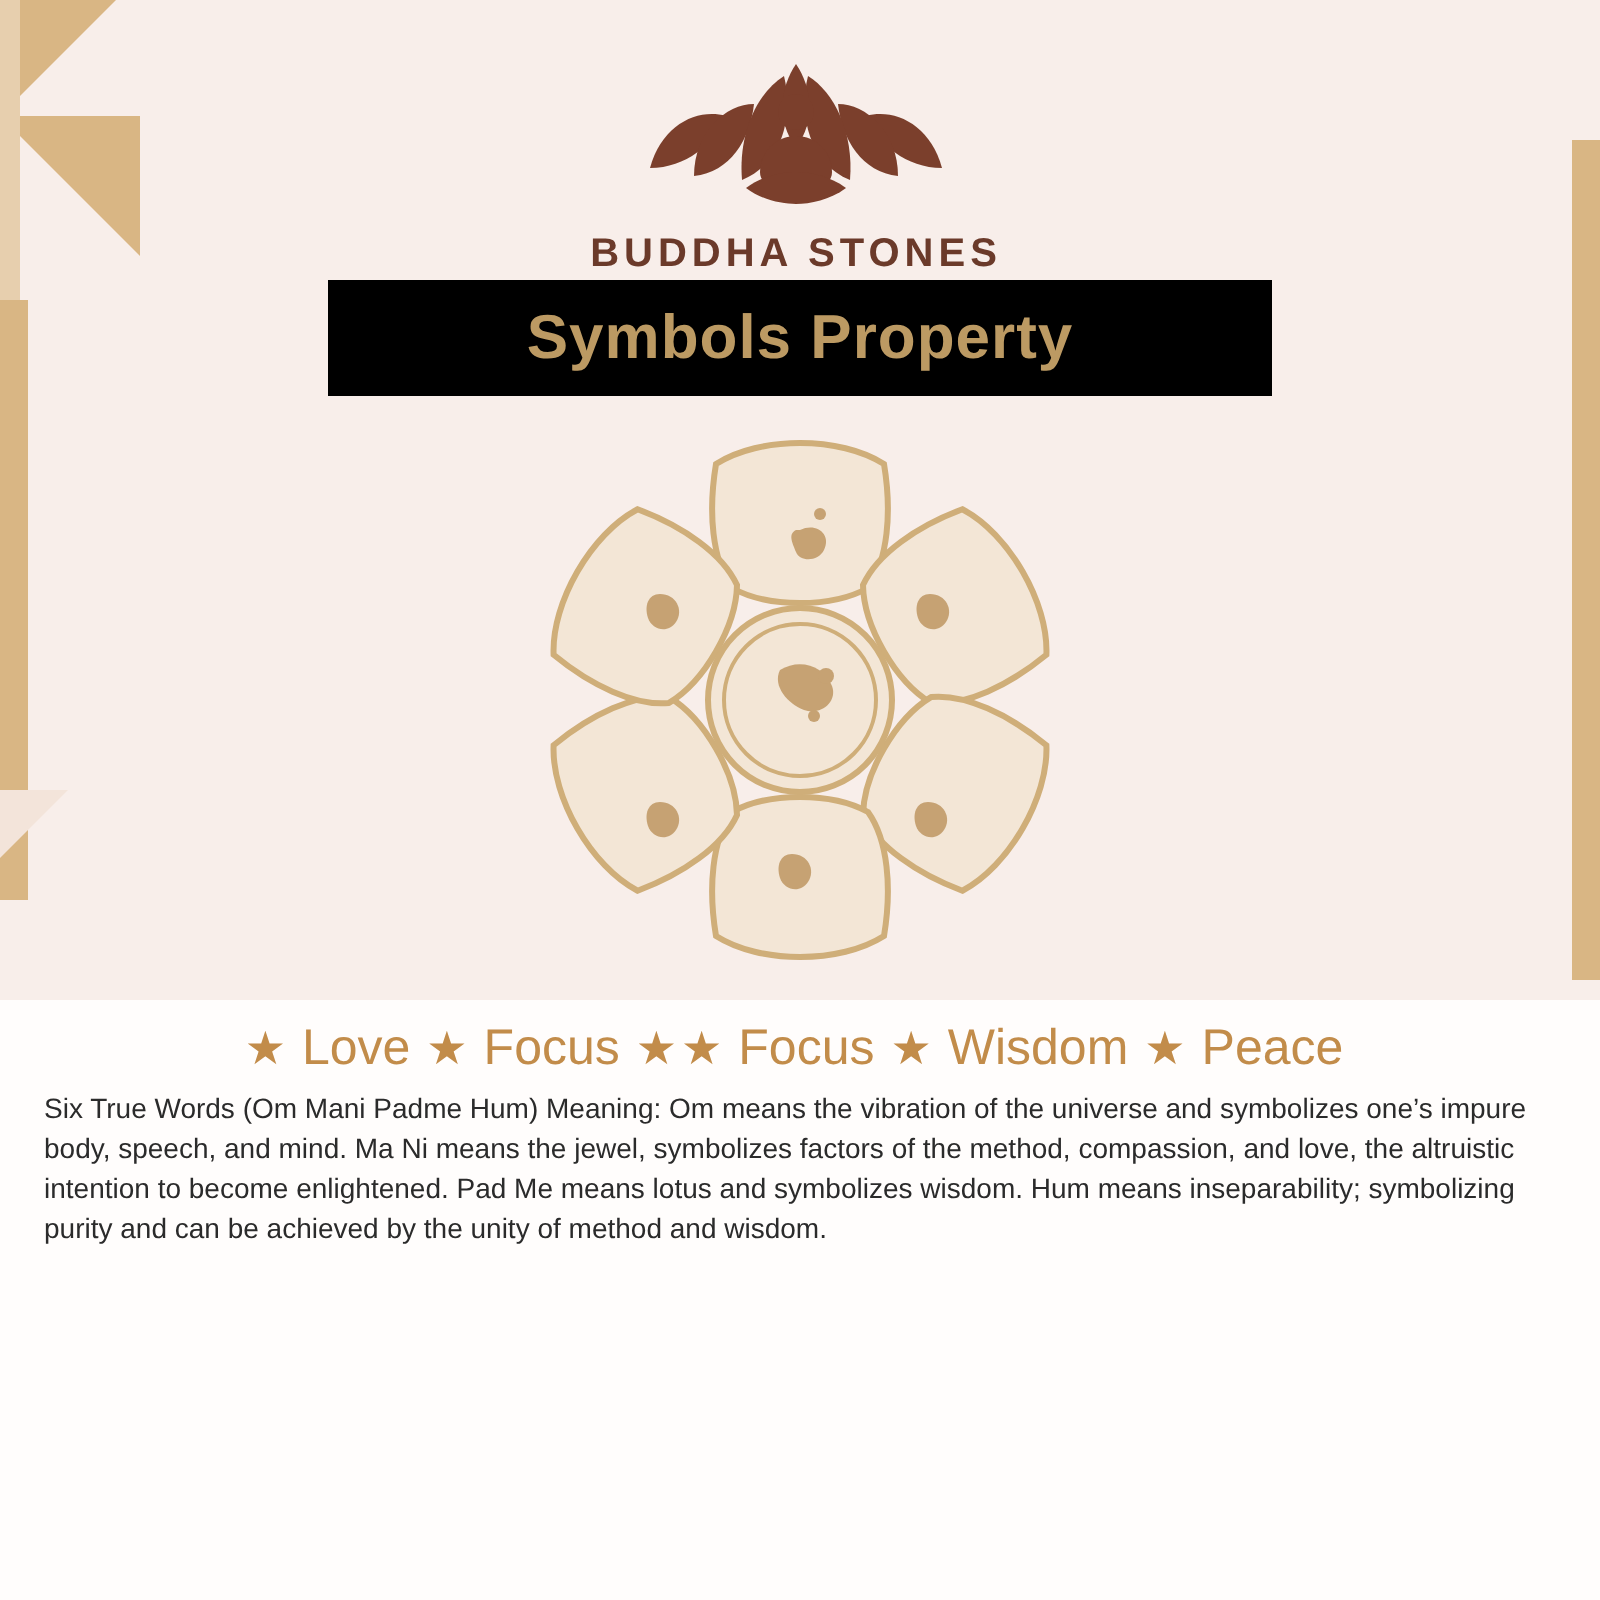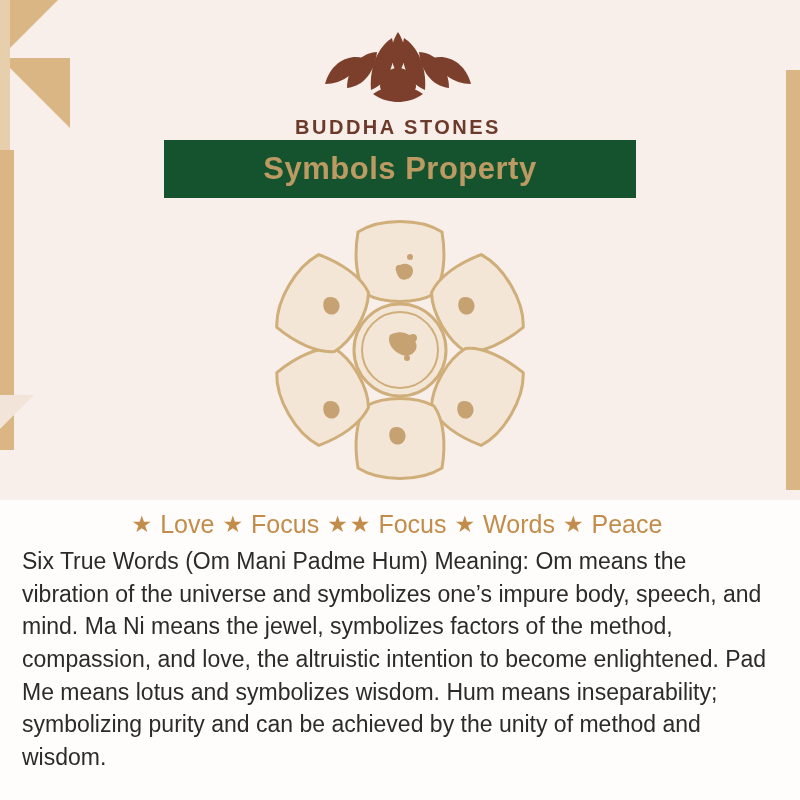--- a/index.html
+++ b/index.html
@@ -93,21 +93,21 @@
     font-family: "Liberation Sans", sans-serif;
   }
 
   
   .title-bar {
     position: absolute;
     top: 140px;
     left: 164px;
     width: 472px;
     height: 58px;
-    background: #14532d;
+    background: #000000;
     display: flex;
     align-items: center;
     justify-content: center;
   }
   .title-text {
     font-size: 31px;
     font-weight: bold;
     color: #bc9a63;
     letter-spacing: 0.5px;
   }
@@ -173,21 +173,21 @@
     color: #c28c4a;
     padding: 0 6px;
   }
   .kw-star {
     font-size: 23px;
     color: #c28c4a;
   }
 
   .body-text {
     padding: 6px 22px 0 22px;
-    font-size: 23px;
+    font-size: 14px;
     line-height: 1.42;
     color: #2b2b2b;
     font-family: "Liberation Sans", sans-serif;
   }
   .body-text p {
     margin: 0;
   }
 </style>
 </head>
 <body>
@@ -281,21 +281,21 @@
 
     <div class="keywords">
       <span class="kw-star">★</span>
       <span class="kw">Love</span>
       <span class="kw-star">★</span>
       <span class="kw">Focus</span>
       <span class="kw-star">★</span>
       <span class="kw-star">★</span>
       <span class="kw">Focus</span>
       <span class="kw-star">★</span>
-      <span class="kw">Words</span>
+      <span class="kw">Wisdom</span>
       <span class="kw-star">★</span>
       <span class="kw">Peace</span>
     </div>
 
     <div class="body-text">
       <p>Six True Words (Om Mani Padme Hum) Meaning: Om means the vibration of the universe and symbolizes one’s impure body, speech, and mind. Ma Ni means the jewel, symbolizes factors of the method, compassion, and love, the altruistic intention to become enlightened. Pad Me means lotus and symbolizes wisdom. Hum means inseparability; symbolizing purity and can be achieved by the unity of method and wisdom.</p>
     </div>
 
   </div>
 

